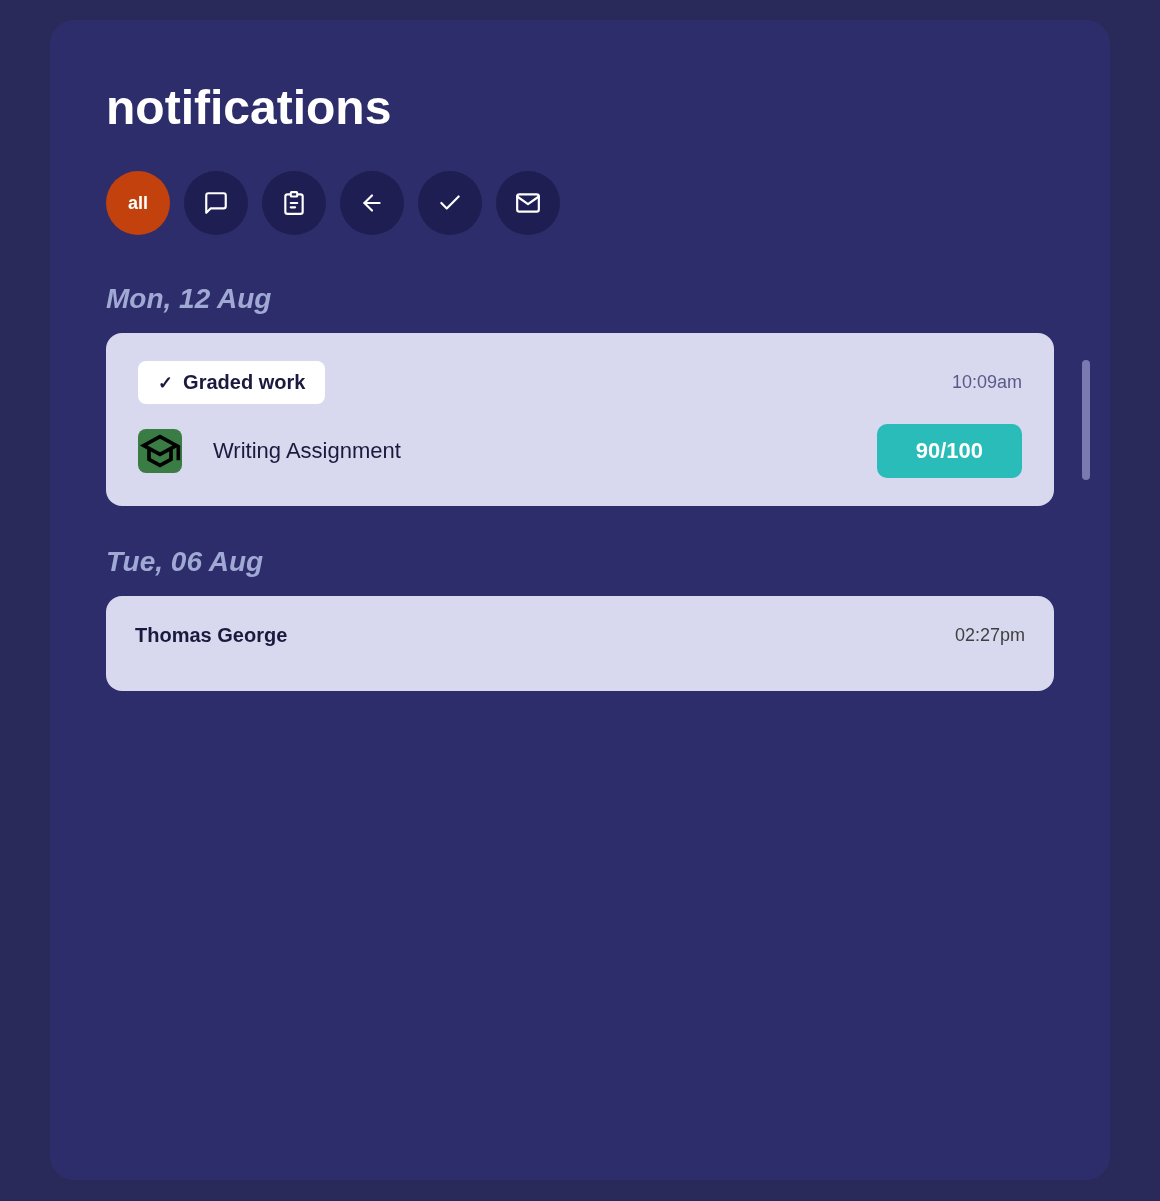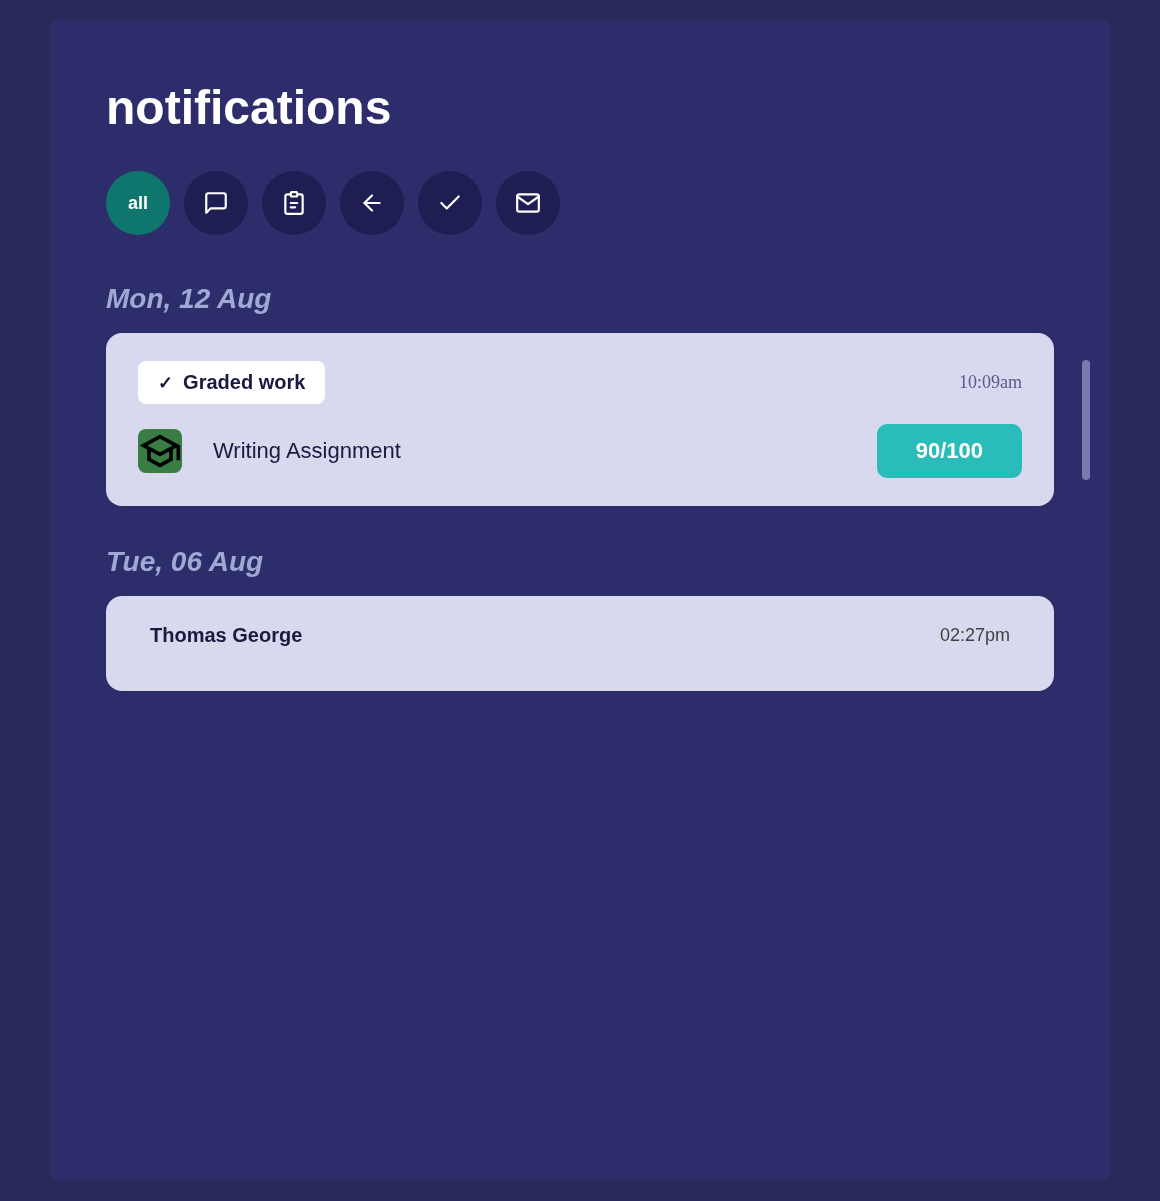--- a/index.html
+++ b/index.html
@@ -14,21 +14,21 @@
       justify-content: center;
       align-items: flex-start;
       min-height: 100vh;
       font-family: -apple-system, BlinkMacSystemFont, 'Segoe UI', sans-serif;
     }
 
     .app-container {
       width: 1060px;
       min-height: 1160px;
       background: #2d2d6b;
-      border-radius: 8px;
+      border-radius: 24px;
       padding: 60px 56px;
       position: relative;
       margin: 20px;
     }
 
     .page-title {
       font-size: 48px;
       font-weight: 800;
       color: #ffffff;
       margin-bottom: 36px;
@@ -49,21 +49,21 @@
       cursor: pointer;
       display: flex;
       align-items: center;
       justify-content: center;
       font-size: 18px;
       font-weight: 700;
       color: #fff;
     }
 
     .filter-btn.active {
-      background: #0f766e;
+      background: #c2410c;
     }
 
     .filter-btn.inactive {
       background: #1e1e52;
     }
 
     .filter-btn svg {
       width: 26px;
       height: 26px;
       stroke: #fff;
@@ -109,21 +109,20 @@
     }
 
     .check-icon {
       color: #1a1a3e;
       font-size: 18px;
     }
 
     .card-time {
       font-size: 18px;
       color: #5a5a8a;
-      font-family: Liberation Serif, serif;
     }
 
     .assignment-row {
       display: flex;
       justify-content: space-between;
       align-items: center;
     }
 
     .assignment-info {
       display: flex;
@@ -152,21 +151,21 @@
       font-size: 22px;
       font-weight: 800;
       padding: 14px 39px;
       border-radius: 10px;
       margin-left: 40px;
     }
 
     .message-card {
       background: #d8d9ef;
       border-radius: 16px;
-      padding: 28px 44px;
+      padding: 28px 29px;
       margin-bottom: 40px;
     }
 
     .message-header {
       display: flex;
       justify-content: space-between;
       align-items: center;
       margin-bottom: 16px;
     }
 

